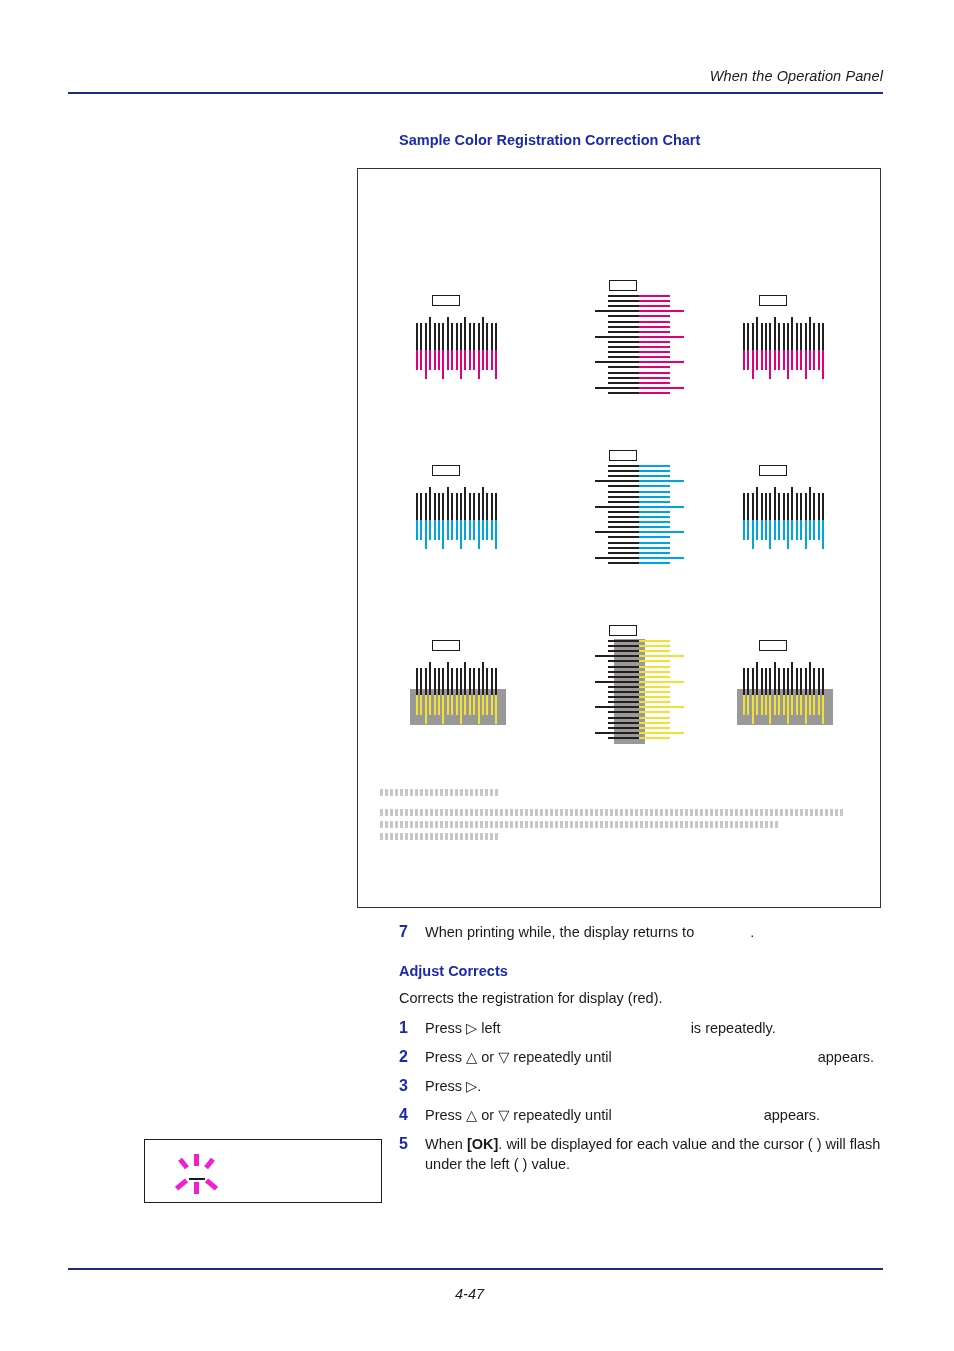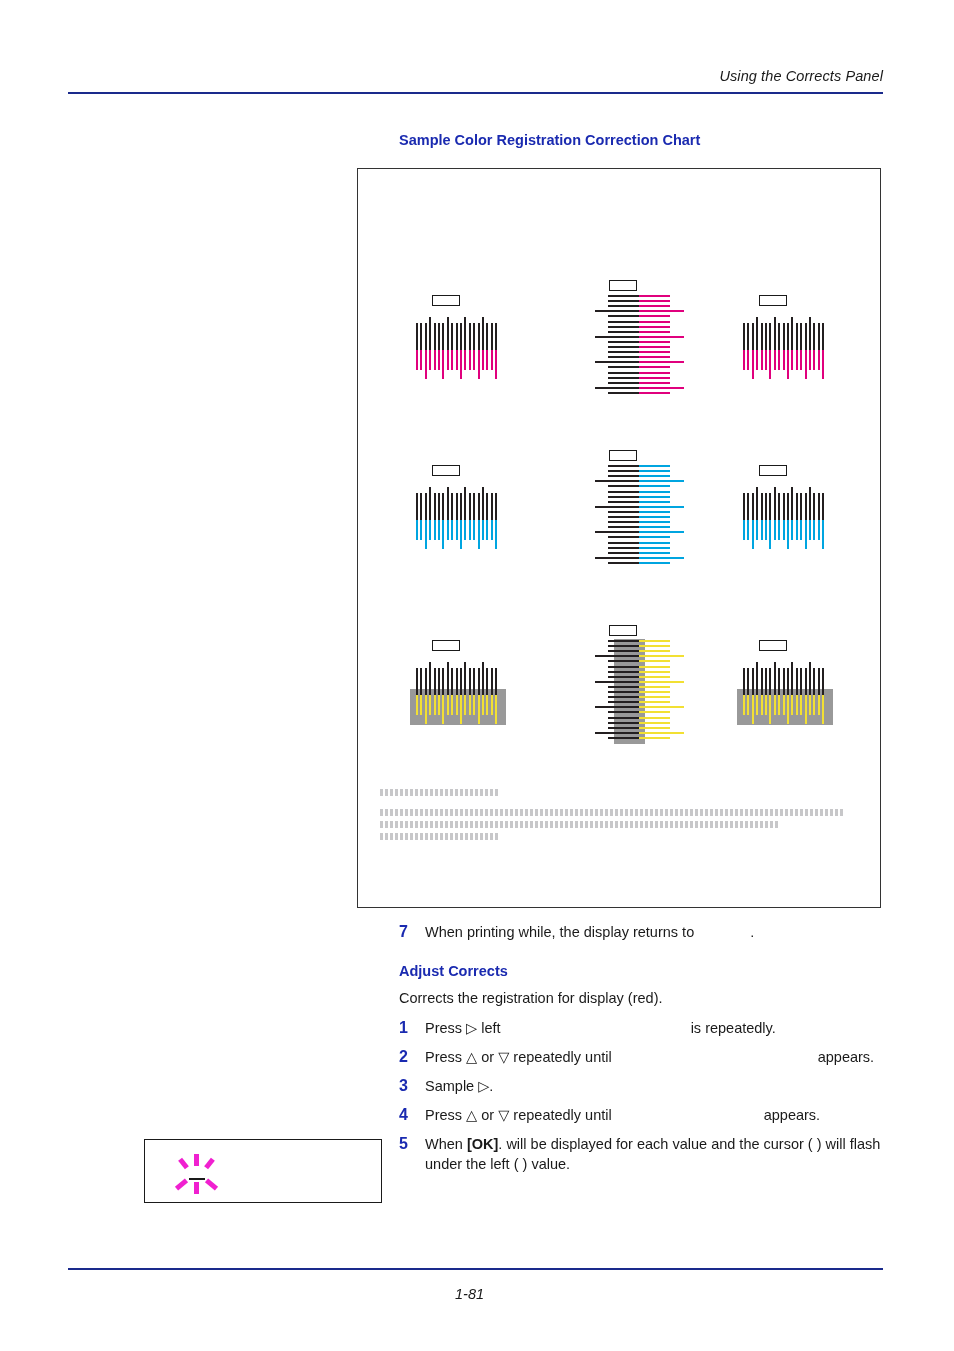--- a/index.html
+++ b/index.html
@@ -256,21 +256,21 @@
     font-style: italic;
     font-size: 14.5px;
     color: #1a1a1a;
   }
 </style>
 </head>
 <body>
 
 <div id="page">
 
-  <div class="header-title">Using the Corrects Panel</div>
+  <div class="header-title">When the Operation Panel</div>
   <div class="header-rule"></div>
 
   <div class="section-heading">Sample Color Registration Correction Chart</div>
 
   <div class="chart-frame">
 
     <div class="pattern-row row-m">
       <div class="pattern-cell vertical cell-left">
         <div class="marker-box"></div>
         <div class="comb">
@@ -694,21 +694,21 @@
     <span class="body"><span>Press ▷ left</span><span class="gap-inline" style="width:190px"></span><span>is repeatedly.</span></span>
   </div>
 
   <div class="step step-2">
     <span class="num">2</span>
     <span class="body"><span>Press △ or ▽ repeatedly until</span><span class="gap-inline" style="width:206px"></span><span>appears.</span></span>
   </div>
 
   <div class="step step-3">
     <span class="num">3</span>
-    <span class="body">Sample ▷.</span>
+    <span class="body">Press ▷.</span>
   </div>
 
   <div class="step step-4">
     <span class="num">4</span>
     <span class="body"><span>Press △ or ▽ repeatedly until</span><span class="gap-inline" style="width:152px"></span><span>appears.</span></span>
   </div>
 
   <div class="step step-5">
     <span class="num">5</span>
     <span class="body"><span>When</span><span>&nbsp;</span><b>[OK]</b><span>.    will be displayed for each value and the cursor (  ) will flash under the left (  ) value.</span></span>
@@ -720,15 +720,15 @@
       <div class="ray" style="left:4px;  top:4px;  width:5px;  height:11px; transform:rotate(-38deg);"></div>
       <div class="ray" style="left:30px; top:4px;  width:5px;  height:11px; transform:rotate(38deg);"></div>
       <div class="bar" style="left:12px; top:24px; width:16px; height:1.6px;"></div>
       <div class="ray" style="left:2px;  top:24px; width:5px;  height:13px; transform:rotate(50deg);"></div>
       <div class="ray" style="left:32px; top:24px; width:5px;  height:13px; transform:rotate(-50deg);"></div>
       <div class="ray" style="left:17px; top:28px; width:5px;  height:12px;"></div>
     </div>
   </div>
 
   <div class="footer-rule"></div>
-  <div class="footer-page">1-81</div>
+  <div class="footer-page">4-47</div>
 
 </div>
 
 </body></html>

